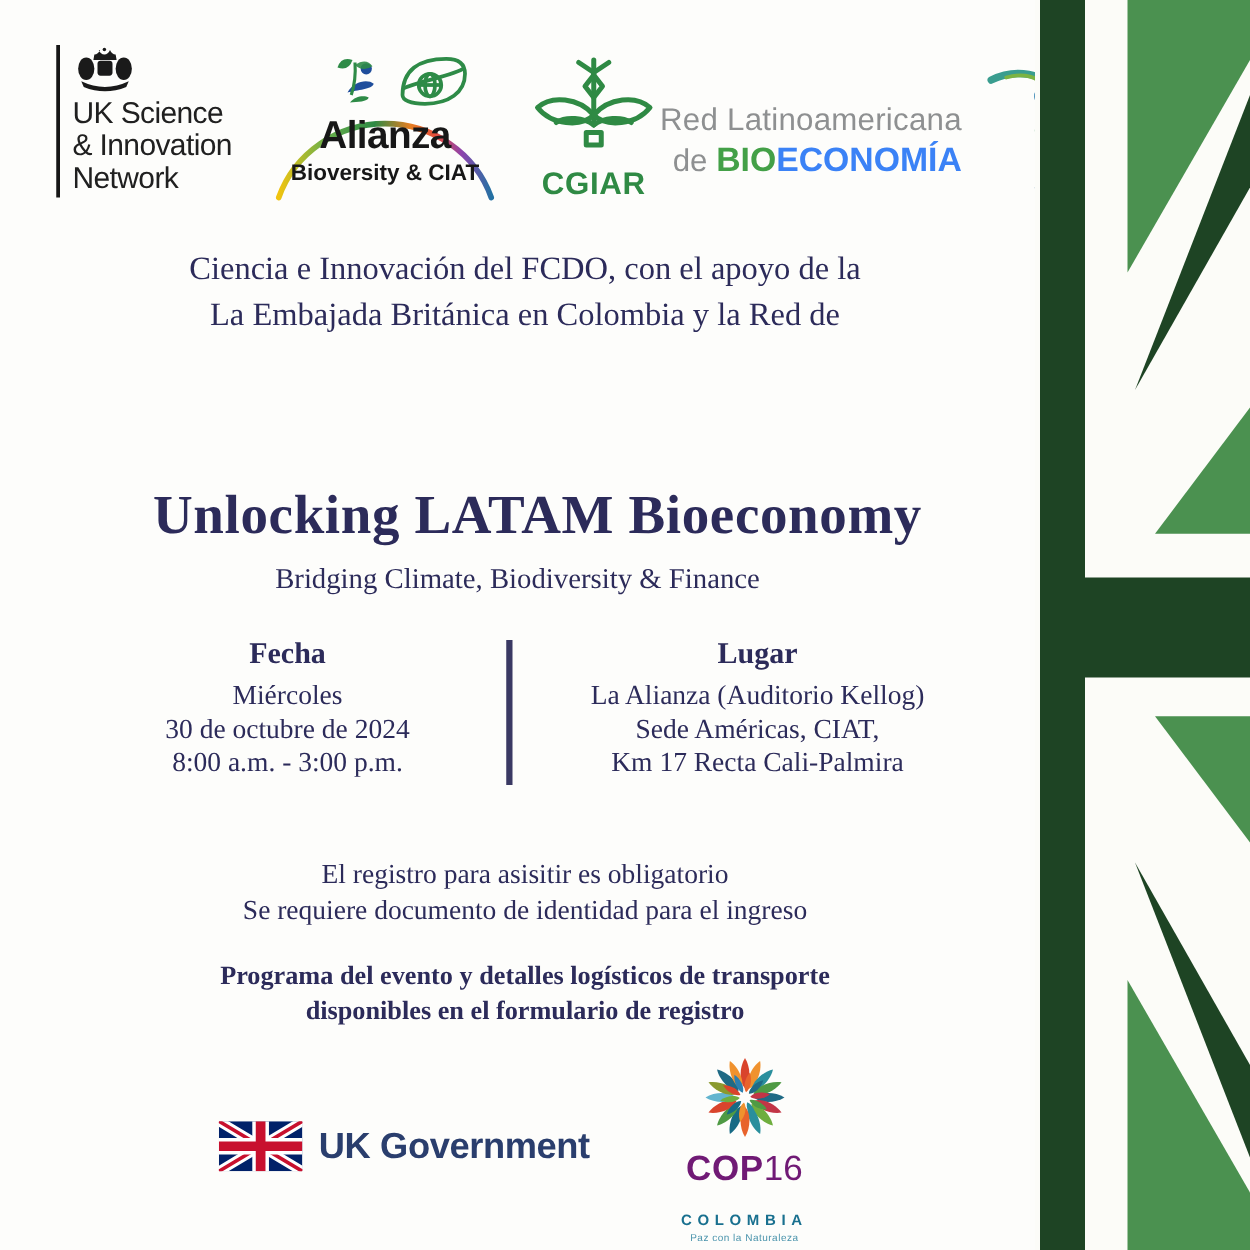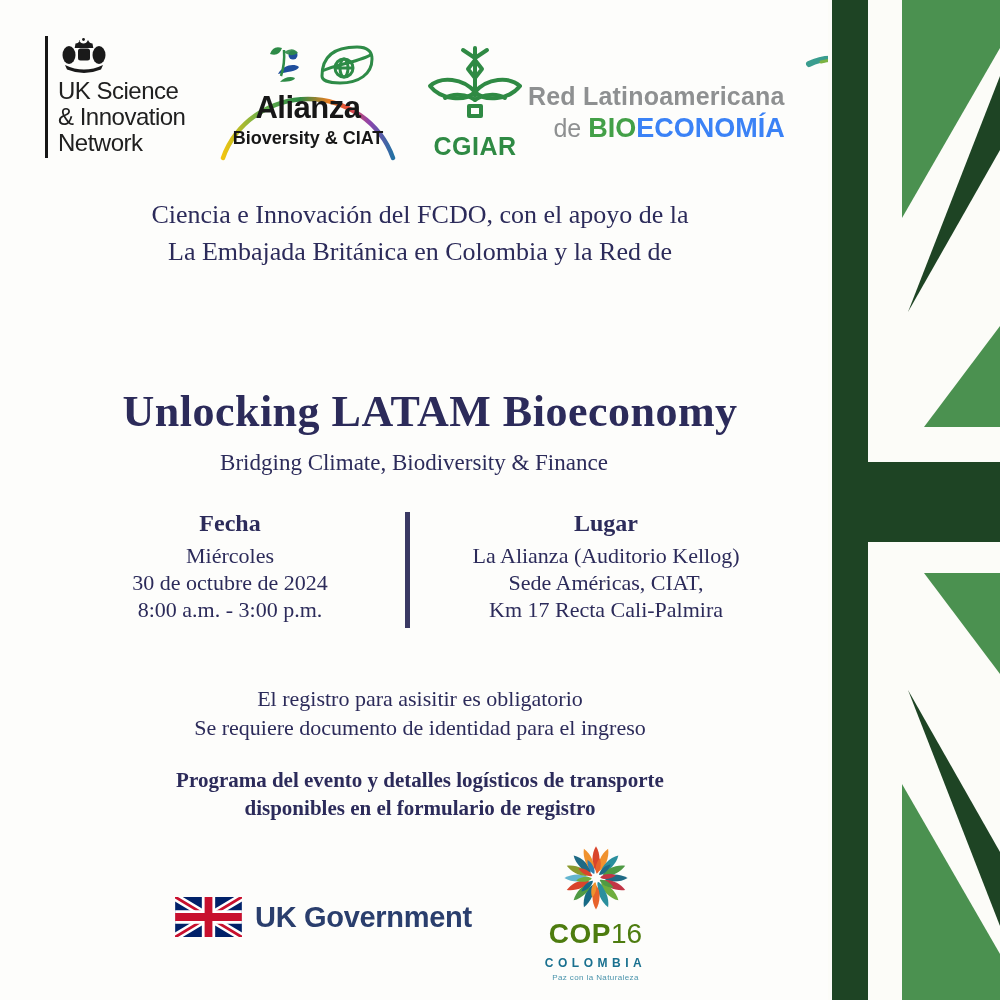--- a/index.html
+++ b/index.html
@@ -21,21 +21,21 @@
   .alianza-title { position:absolute; top:50px; width:100%; text-align:center;
       font-family:"Liberation Sans", sans-serif; font-weight:bold; font-size:31px; color:#171717; letter-spacing:-0.5px;}
   .alianza-sub { position:absolute; top:88px; width:100%; text-align:center;
       font-family:"Liberation Sans", sans-serif; font-weight:bold; font-size:18px; color:#171717; }
 
   .cgiar { position:absolute; left:422px; top:44px; width:106px; text-align:center; }
   .cgiar-label { font-family:"Liberation Sans", sans-serif; font-weight:bold; font-size:25px; color:#2f8a44; letter-spacing:0.5px; margin-top:2px; }
 
   .redlatam { position:absolute; left:528px; top:54px; display:flex; align-items:flex-start; }
   .redlatam-text { margin-top:28px; text-align:right; font-family:"Liberation Sans", sans-serif; }
-  .redlatam-line1 { font-size:25px; color:#8e9091; letter-spacing:0.2px;font-weight:bold; }
+  .redlatam-line1 { font-size:25px; color:#8e9091; letter-spacing:0.2px; }
   .redlatam-line2 { font-size:25px; color:#8e9091; margin-top:2px; }
   .redlatam-bio { font-weight:bold; font-size:27px; color:#43a047; }
   .redlatam-eco { font-weight:bold; font-size:27px; color:#3b82f6; }
 
   
   .navy { color:#2c2b5a; }
   .intro { position:absolute; left:14px; top:196px; width:812px; text-align:center;
       font-size:26px; line-height:37px; }
   .event-title { position:absolute; left:16px; top:386px; width:828px; text-align:center;
       font-size:44px; font-weight:bold; letter-spacing:0.5px; }
@@ -49,24 +49,24 @@
   .divider { width:5px; background:#3a3963; margin:2px 10px 0 10px; height:116px; }
 
   .registro { position:absolute; left:14px; top:684px; width:812px; text-align:center; font-size:22px; line-height:29px; }
   .programa { position:absolute; left:14px; top:766px; width:812px; text-align:center; font-size:21px; line-height:28px; font-weight:bold; }
 
   
   .ukgov { position:absolute; left:175px; top:897px; display:flex; align-items:center; gap:13px; }
   .ukgov-label { font-family:"Liberation Sans", sans-serif; font-weight:600; font-size:29px; color:#2a3e6d; letter-spacing:-0.3px; }
 
   .cop16 { position:absolute; left:518px; top:840px; width:155px; text-align:center; font-family:"Liberation Sans", sans-serif; }
-  .cop16-line { color:#4d7c0f; line-height:1; margin-top:-2px; }
+  .cop16-line { color:#701a75; line-height:1; margin-top:-2px; }
   .cop16-cop { font-weight:bold; font-size:28px; letter-spacing:0.5px; }
   .cop16-num { font-weight:normal; font-size:28px; }
-  .cop16-country { color:#19708f; font-weight:bold; font-size:12px; letter-spacing:4.5px; margin-top:8px; }
+  .cop16-country { color:#19708f; font-weight:bold; font-size:12px; letter-spacing:4.5px; margin-top:20px; }
   .cop16-tag { color:#4b94ac; font-size:8px; margin-top:3px; letter-spacing:0.4px; }
 </style>
 </head>
 <body>
 
 <div class="page">
 
   <div class="uksin">
     <div class="uksin-rule"></div>
     <div class="uksin-body">

